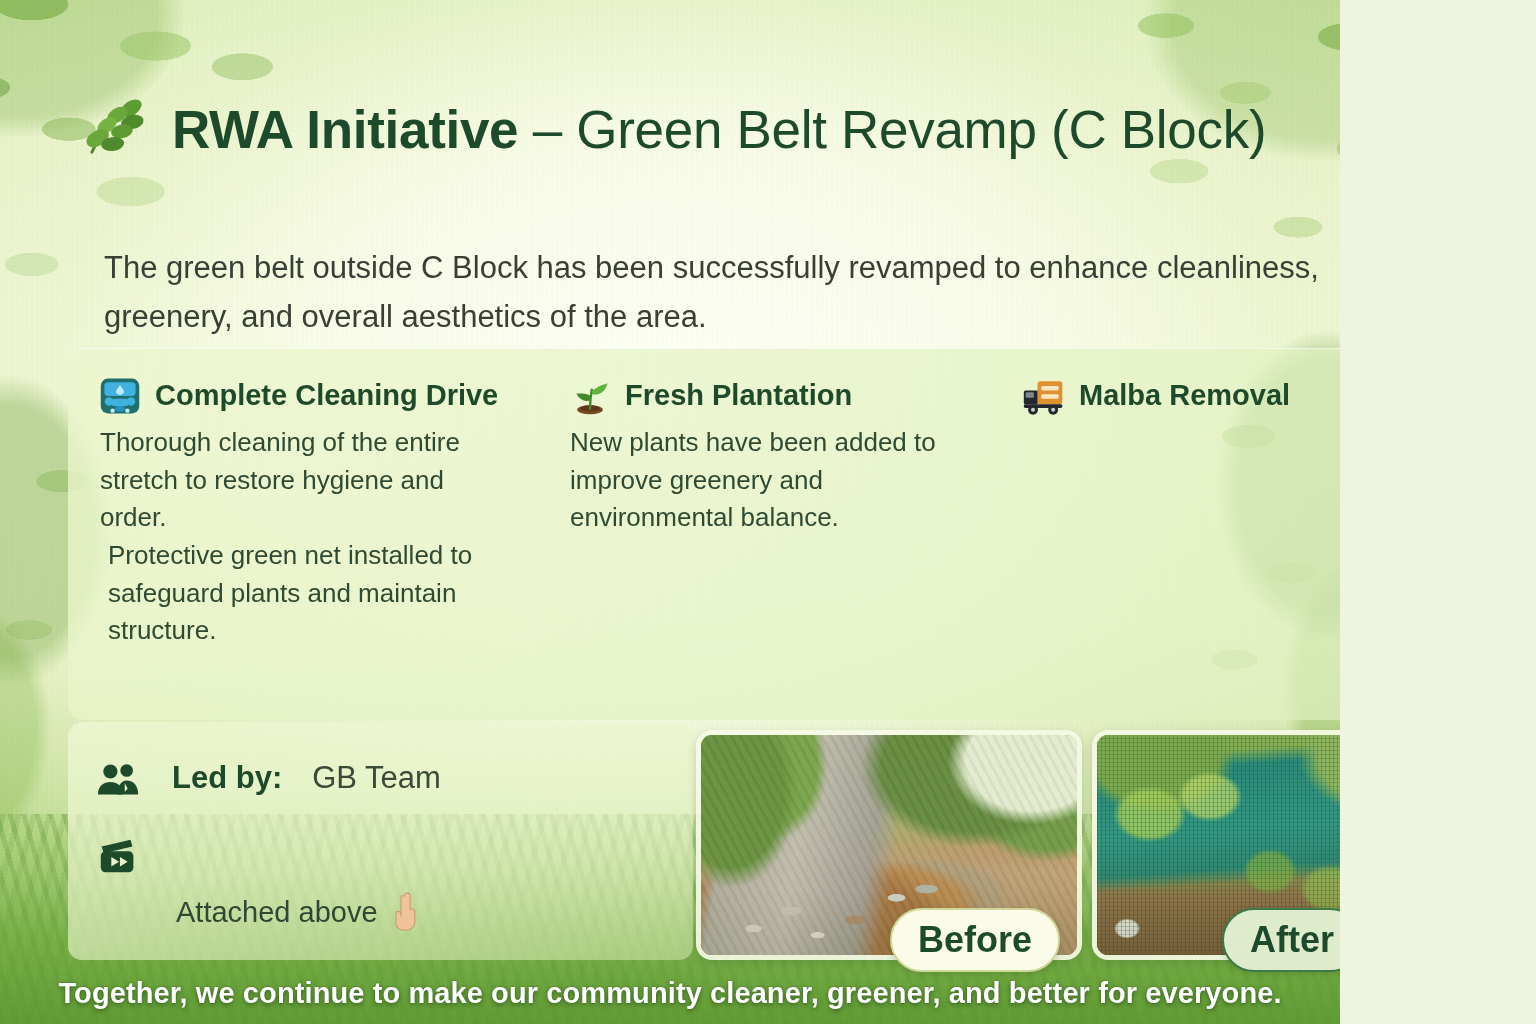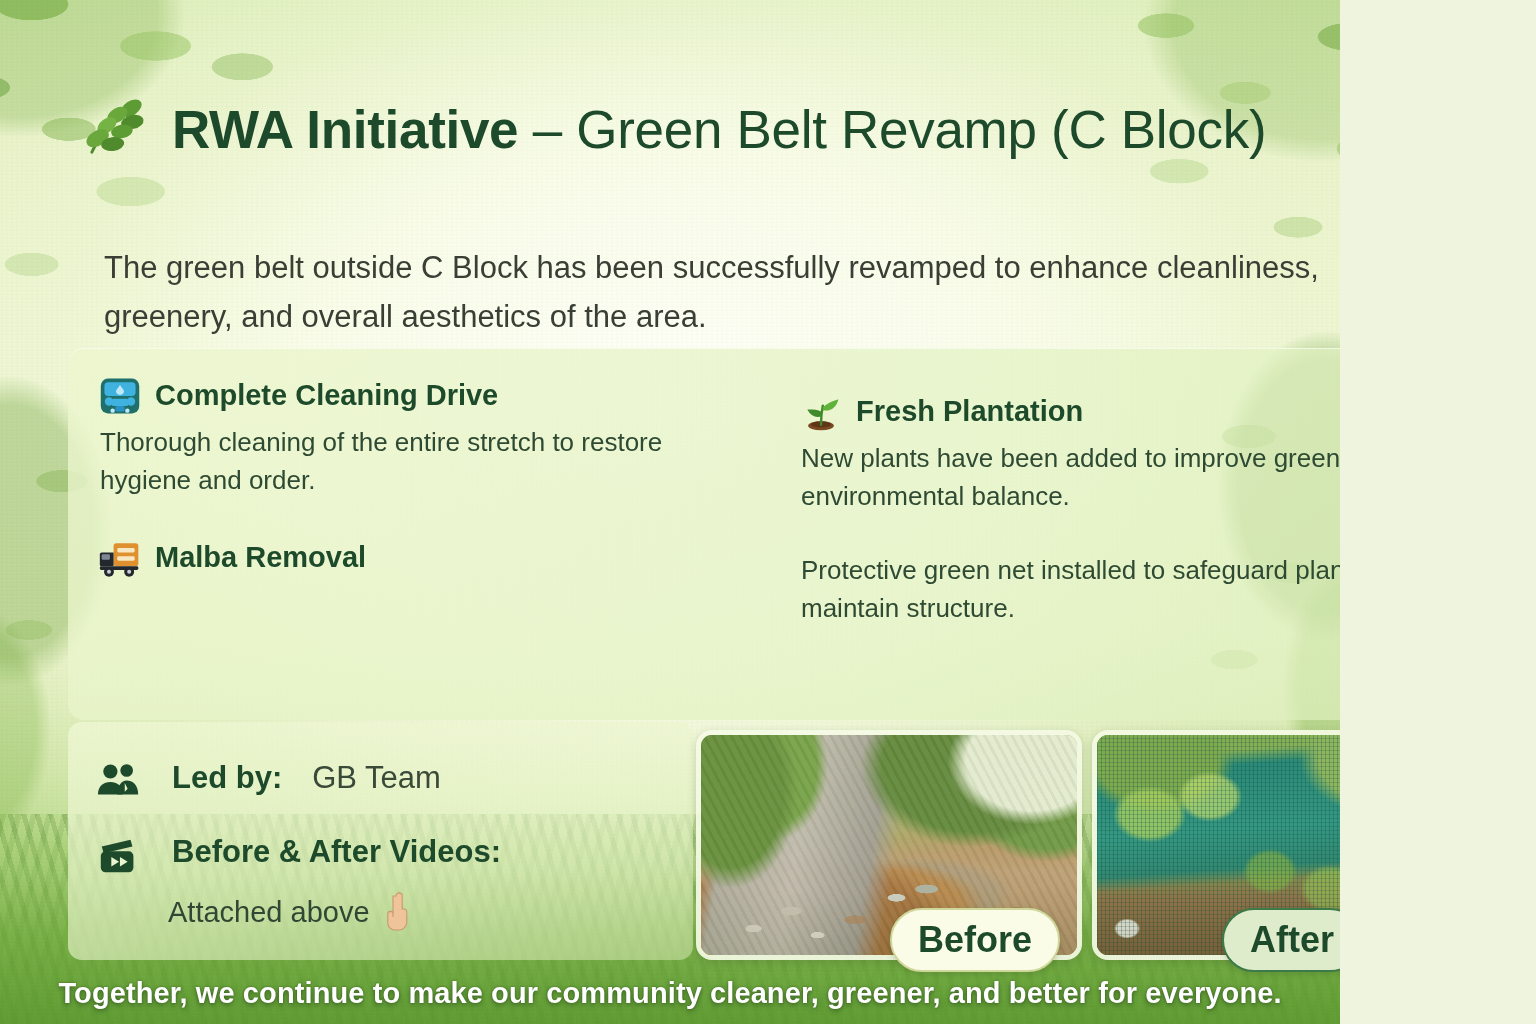--- a/index.html
+++ b/index.html
@@ -102,44 +102,44 @@
     position:absolute;left:104px;top:212px;width:1330px;
     font-size:31px;line-height:1.58;color:#3a3f36;font-weight:400;margin-top:32px;
   }
 
   
   .features{
     position:absolute;left:68px;top:348px;width:1404px;height:372px;
     border-radius:16px;
     background:linear-gradient(135deg, rgba(236,246,206,.80) 0%, rgba(228,243,196,.74) 50%, rgba(222,240,190,.68) 100%);
     box-shadow:0 1px 0 rgba(255,255,255,.55) inset;
-    display:grid;grid-template-columns:1fr 1fr;grid-template-rows:1fr 1fr;
+    display:grid;grid-template-columns:1fr 1fr 1fr;grid-template-rows:1fr 1fr;
     column-gap:46px;row-gap:0;padding:26px 34px 22px 30px;box-sizing:border-box;
   }
   .feat{display:block;}
   .feat-head{display:flex;align-items:center;gap:13px;margin-bottom:6px;}
   .feat-icon{width:44px;height:44px;flex:0 0 auto;}
   .feat-title{font-size:29px;font-weight:700;color:#1d4a2b;line-height:1.1;}
   .feat-desc{font-size:26px;line-height:1.45;color:#2f4a33;padding-left:2px;}
   .feat.col2 .feat-desc{padding-left:2px;}
-  .fcell-2, .fcell-4{padding-left:8px;margin-top:16px;}
+  .fcell-2, .fcell-4{padding-left:8px;}
 
   
   .infopanel{
     position:absolute;left:68px;top:722px;width:625px;height:238px;
     border-radius:14px;
     background:linear-gradient(160deg, rgba(240,248,214,.72) 0%, rgba(234,245,204,.62) 55%, rgba(226,241,192,.48) 100%);
   }
   .info-row{position:absolute;display:flex;align-items:flex-start;gap:30px;}
   .row-ledby{left:28px;top:38px;}
   .row-videos{left:28px;top:112px;}
   .info-icon{width:46px;height:46px;flex:0 0 auto;}
   .lbl-bold{font-size:31px;font-weight:700;color:#1d4a2b;}
   .lbl-norm{font-size:31px;font-weight:400;color:#3a4a38;}
-  .attached{position:absolute;left:100px;top:170px;display:flex;align-items:center;gap:12px;}
+  .attached{position:absolute;left:108px;top:170px;display:flex;align-items:center;gap:12px;}
   .attached .txt{font-size:29px;color:#2f4733;font-weight:400;}
   .hand-icon{width:34px;height:40px;}
 
   
   .photo{
     position:absolute;top:730px;width:386px;height:230px;border-radius:16px;
     border:5px solid rgba(244,250,228,.92);box-sizing:border-box;overflow:hidden;
     box-shadow:0 3px 10px rgba(60,80,40,.22);
   }
   .photo-before{left:696px;}
@@ -332,21 +332,20 @@
       <span class="lbl-norm">GB Team</span>
     </div>
 
     <div class="info-row row-videos">
       <svg class="info-icon" viewBox="0 0 48 48">
         <path d="M6 13 L36 6 L38 13 L8 20 Z" fill="#1d4a2b"></path>
         <rect x="5" y="18" width="34" height="22" rx="5" fill="#1d4a2b"></rect>
         <path d="M16 24 l8 5 -8 5 z" fill="#eaf4cf"></path>
         <path d="M25 24 l8 5 -8 5 z" fill="#eaf4cf"></path>
       </svg>
-      <span class="lbl-bold">Before &amp; After Videos:</span>
     </div>
 
     <div class="attached">
       <span class="txt">Attached above</span>
       <svg class="hand-icon" viewBox="0 0 32 40">
         <path d="M13 4 a3.1 3.1 0 0 1 6.2 0 v13 h1.6 a3 3 0 0 1 3 3 v10 a8 8 0 0 1 -8 8 h-4 a7 7 0 0 1 -7 -7 v-9 a2.6 2.6 0 0 1 5.2 0 v3 V4 Z" fill="#f0c49a" stroke="#c99a6c" stroke-width="1.1"></path>
       </svg>
     </div>
 
   </div>

